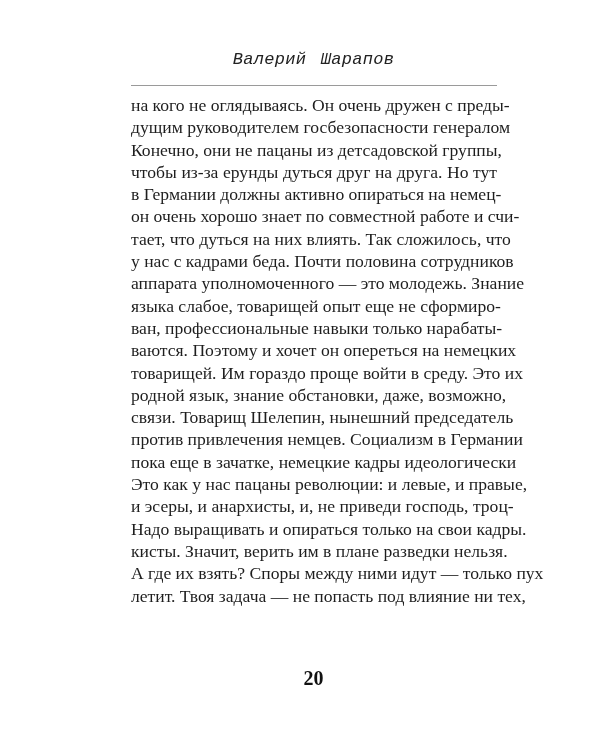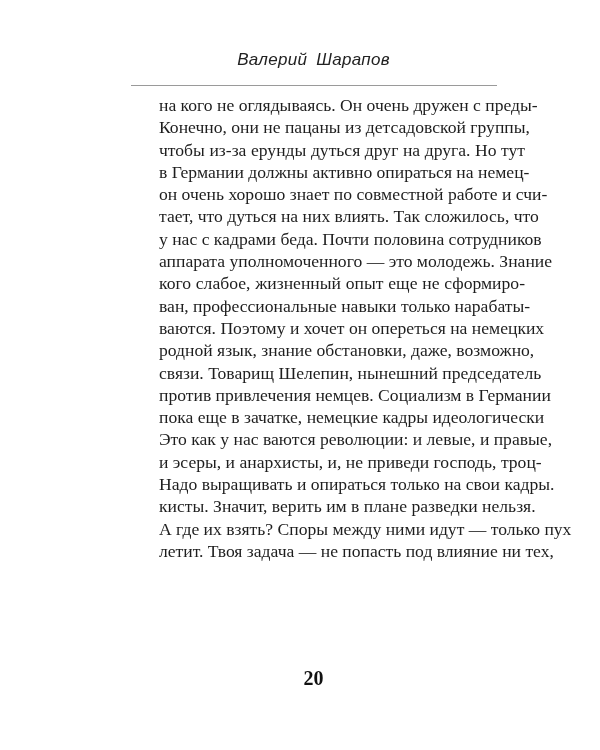--- a/index.html
+++ b/index.html
@@ -13,21 +13,21 @@
       position: relative;
       overflow: hidden;
       color: #1a1a1a;
     }
     .running-head {
       position: absolute;
       left: 130px;
       width: 367px;
       top: 50px;
       text-align: center;
-      font-family: Liberation Sans, sans-serif;
+      font-family: Liberation Mono, monospace;
       font-style: italic;
       font-size: 17px;
       letter-spacing: 0.3px;
       word-spacing: 4px;
       color: #222;
     }
     .head-rule {
       position: absolute;
       left: 131px;
       width: 366px;
@@ -37,21 +37,20 @@
     }
     .body-text {
       position: absolute;
       left: 131px;
       top: 94px;
       width: 366px;
       font-family: "Liberation Serif", serif;
       font-size: 17.6px;
       line-height: 22.3px;
       color: #1e1e1e;
-      margin-left: 28px;
     }
     .line {
       display: block;
       white-space: nowrap;
       text-align: justify;
       text-align-last: justify;
       height: 22.3px;
     }
     .page-number {
       position: absolute;
@@ -67,35 +66,37 @@
   </style>
 </head>
 <body>
 
 <div>
   <div class="running-head">Валерий Шарапов</div>
   <div class="head-rule"></div>
 
   <div class="body-text">
     <span class="line">на кого не оглядываясь. Он очень дружен с преды-</span>
+    <span class="line">дущим руководителем госбезопасности генералом</span>
     <span class="line">Конечно, они не пацаны из детсадовской группы,</span>
     <span class="line">чтобы из-за ерунды дуться друг на друга. Но тут</span>
     <span class="line">в Германии должны активно опираться на немец-</span>
     <span class="line">он очень хорошо знает по совместной работе и счи-</span>
     <span class="line">тает, что дуться на них влиять. Так сложилось, что</span>
     <span class="line">у нас с кадрами беда. Почти половина сотрудников</span>
     <span class="line">аппарата уполномоченного — это молодежь. Знание</span>
-    <span class="line">кого слабое, жизненный опыт еще не сформиро-</span>
+    <span class="line">языка слабое, товарищей опыт еще не сформиро-</span>
     <span class="line">ван, профессиональные навыки только нарабаты-</span>
     <span class="line">ваются. Поэтому и хочет он опереться на немецких</span>
+    <span class="line">товарищей. Им гораздо проще войти в среду. Это их</span>
     <span class="line">родной язык, знание обстановки, даже, возможно,</span>
     <span class="line">связи. Товарищ Шелепин, нынешний председатель</span>
     <span class="line">против привлечения немцев. Социализм в Германии</span>
     <span class="line">пока еще в зачатке, немецкие кадры идеологически</span>
-    <span class="line">Это как у нас ваются революции: и левые, и правые,</span>
+    <span class="line">Это как у нас пацаны революции: и левые, и правые,</span>
     <span class="line">и эсеры, и анархисты, и, не приведи господь, троц-</span>
     <span class="line">Надо выращивать и опираться только на свои кадры.</span>
     <span class="line">кисты. Значит, верить им в плане разведки нельзя.</span>
     <span class="line">А где их взять? Споры между ними идут — только пух</span>
     <span class="line">летит. Твоя задача — не попасть под влияние ни тех,</span>
   </div>
 
   <div class="page-number">20</div>
 </div>
 

